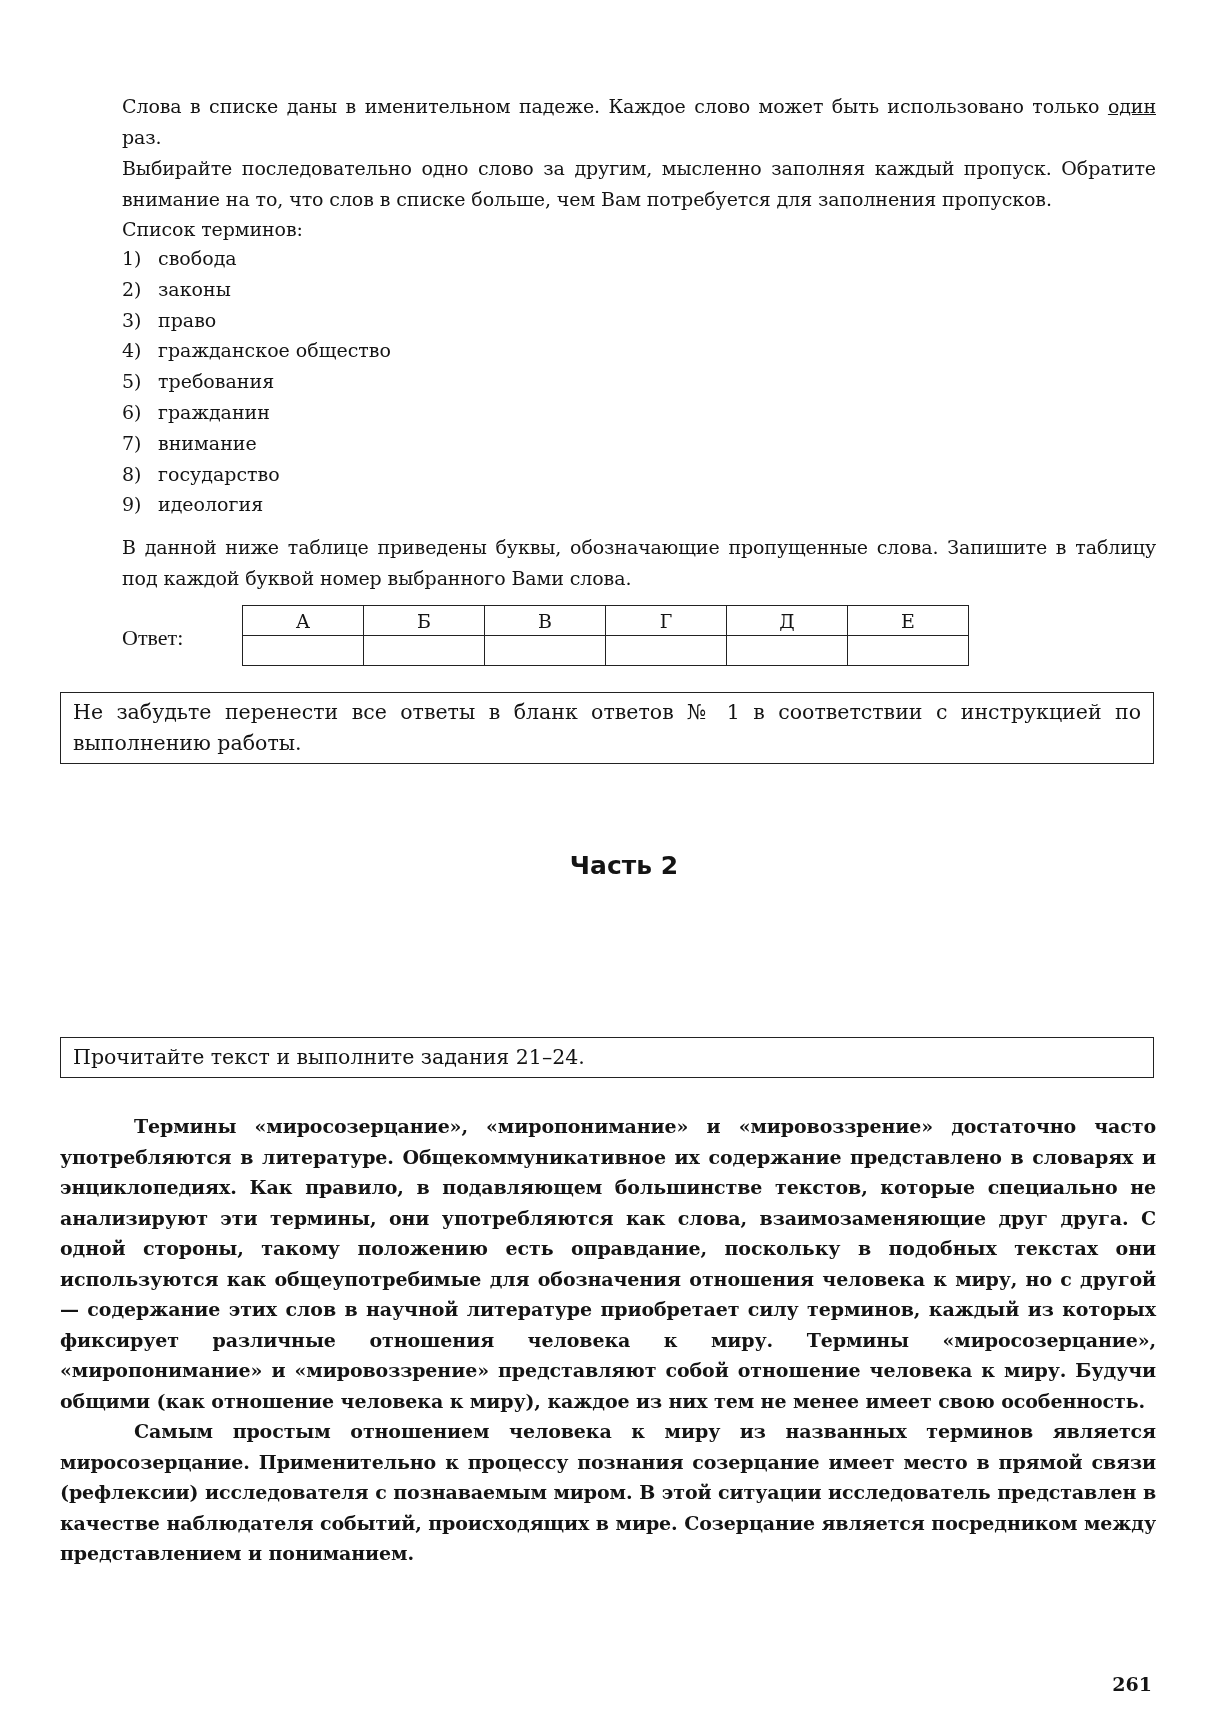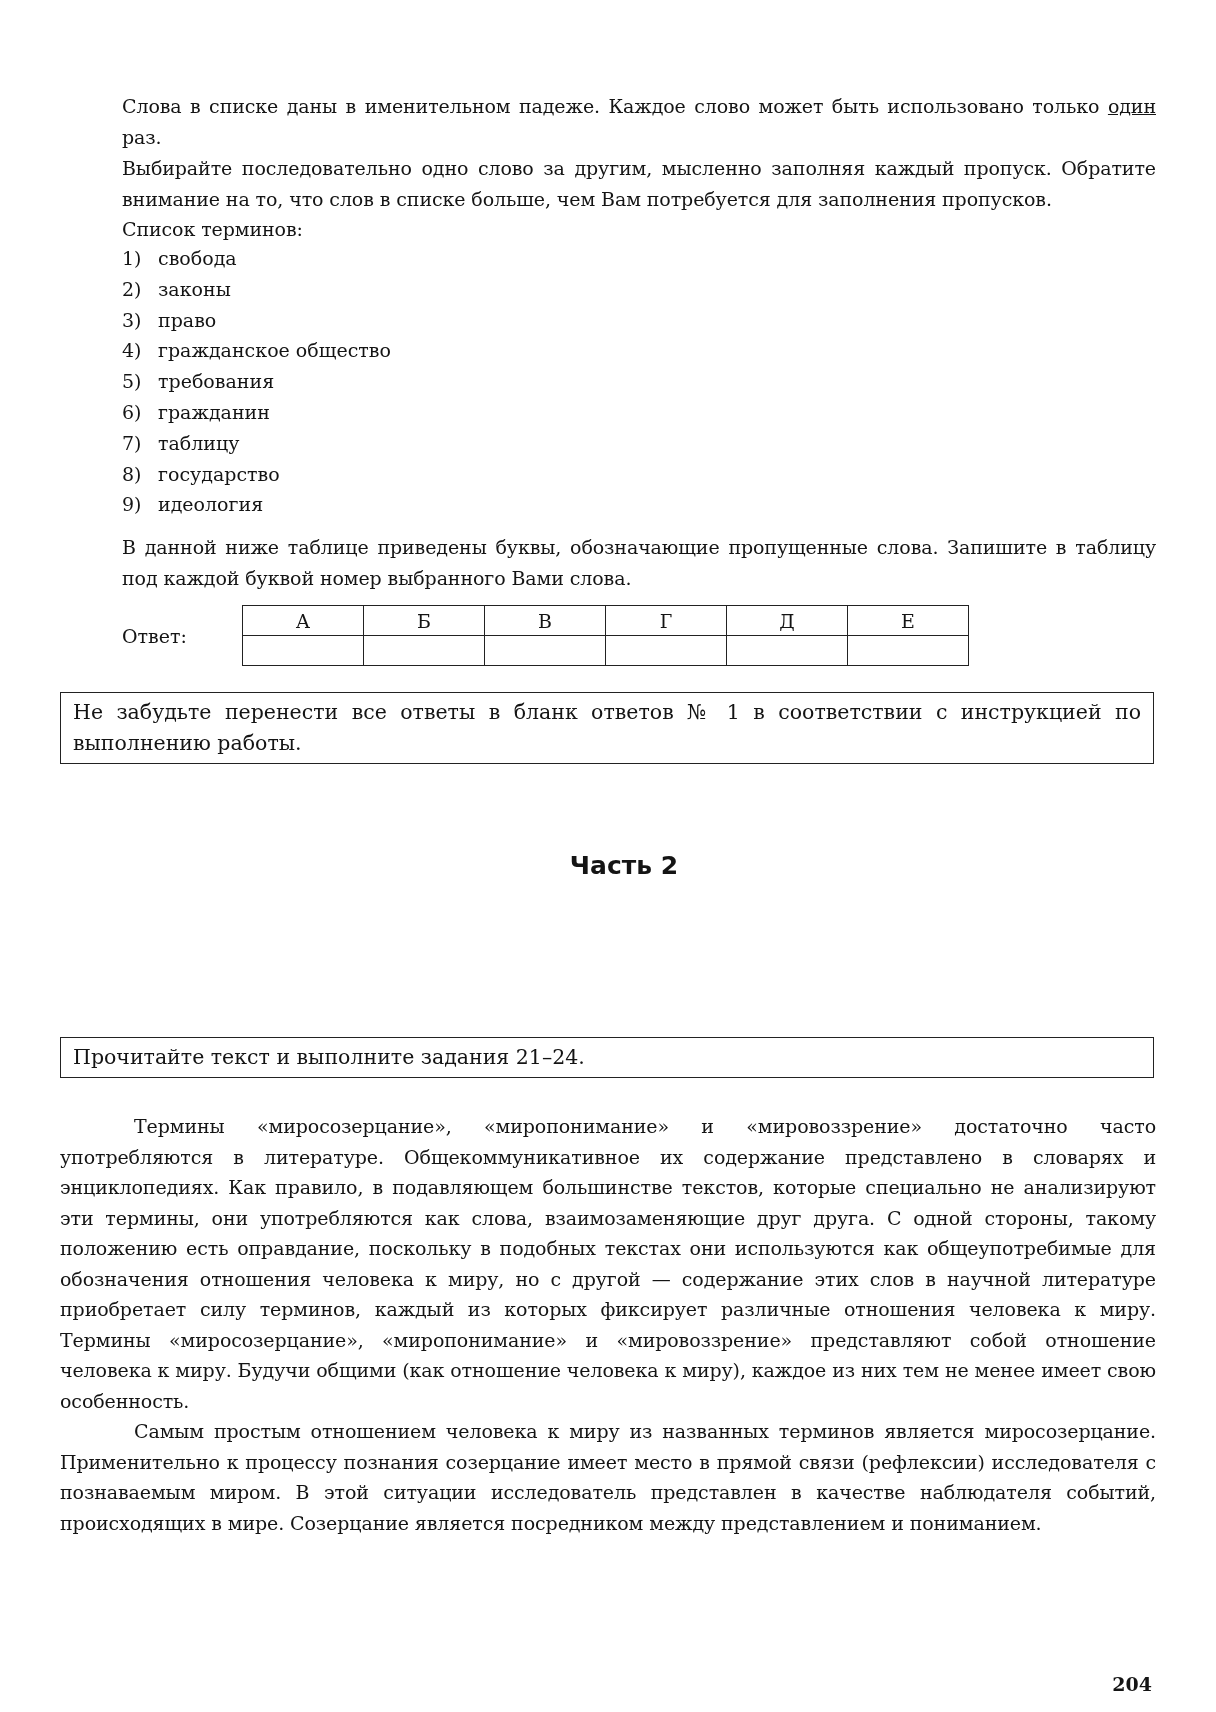--- a/index.html
+++ b/index.html
@@ -6,30 +6,30 @@
   body { width: 1216px; height: 1712px; position: relative; overflow: hidden;
          font-family: "DejaVu Serif", "Liberation Serif", serif; color: #141414; }
   .page { position: absolute; left: 0; top: 5px; width: 1212px; height: 1712px; }
   .txt { font-size: 19px; line-height: 30.5px; letter-spacing: -0.1px; }
   .block { position: absolute; left: 122px; width: 1034px; }
   .just { text-align: justify; }
   .u { text-decoration: underline; }
   .list { position: absolute; left: 122px; top: 238px; width: 600px; margin: 0; padding: 0; list-style: none; }
   .list li { font-size: 19px; line-height: 30.8px; display: flex; }
   .list .num { width: 36px; display: inline-block; }
-  .answer-label { position: absolute; left: 122px; top: 620px; font-size: 19px; }
+  .answer-label { position: absolute; left: 122px; top: 620px; font-size: 22px; font-family: Liberation Serif, serif; }
   table.ans { position: absolute; left: 242px; top: 600px; border-collapse: collapse; }
   table.ans td { border: 1.5px solid #222; width: 120px; height: 29px; text-align: center;
                  font-size: 19px; padding: 0; }
   .box { position: absolute; left: 60px; width: 1094px; border: 1.5px solid #222;
          padding: 4px 12px 4px 12px; box-sizing: border-box; font-size: 20.5px; line-height: 31px;
          text-align: justify; }
   .part-title { position: absolute; left: 0; width: 1216px; top: 846px; text-align: center;
                 font-family: "DejaVu Sans", "Liberation Sans", sans-serif; font-weight: bold; font-size: 25px; margin-left: 16px; }
-  .para { text-indent: 74px; margin: 0; }
+  .para { text-indent: 74px; margin: 0; font-weight: bold; }
   .pnum { position: absolute; right: 60px; top: 1668px; font-weight: bold; font-size: 19px; }
 </style>
 </head>
 <body>
 
 <div class="page">
 
   <div class="block txt just" style="top:86px;">
     <span>Слова в списке даны в именительном падеже. Каждое слово может быть использовано только </span><span class="u">один</span><span> раз.</span>
   </div>
@@ -58,21 +58,21 @@
     <li>
         <span class="num">5)</span>
         <span>требования</span>
       </li>
     <li>
         <span class="num">6)</span>
         <span>гражданин</span>
       </li>
     <li>
         <span class="num">7)</span>
-        <span>таблицу</span>
+        <span>внимание</span>
       </li>
     <li>
         <span class="num">8)</span>
         <span>государство</span>
       </li>
     <li>
         <span class="num">9)</span>
         <span>идеология</span>
       </li>
   </ul>
@@ -107,14 +107,14 @@
   <div class="part-title">Часть 2</div>
 
 
   <div class="box" style="top:1032px;">Прочитайте текст и выполните задания 21–24.</div>
 
   <div class="block txt just" style="top:1106px; left:60px; width:1096px;">
     <p class="para">Термины «миросозерцание», «миропонимание» и «мировоззрение» достаточно часто употребляются в литературе. Общекоммуникативное их содержание представлено в словарях и энциклопедиях. Как правило, в подавляющем большинстве текстов, которые специально не анализируют эти термины, они употребляются как слова, взаимозаменяющие друг друга. С одной стороны, такому положению есть оправдание, поскольку в подобных текстах они используются как общеупотребимые для обозначения отношения человека к миру, но с другой — содержание этих слов в научной литературе приобретает силу терминов, каждый из которых фиксирует различные отношения человека к миру. Термины «миросозерцание», «миропонимание» и «мировоззрение» представляют собой отношение человека к миру. Будучи общими (как отношение человека к миру), каждое из них тем не менее имеет свою особенность.</p>
     <p class="para">Самым простым отношением человека к миру из названных терминов является миросозерцание. Применительно к процессу познания созерцание имеет место в прямой связи (рефлексии) исследователя с познаваемым миром. В этой ситуации исследователь представлен в качестве наблюдателя событий, происходящих в мире. Созерцание является посредником между представлением и пониманием.</p>
   </div>
 
-  <div class="pnum">204</div>
+  <div class="pnum">261</div>
 </div>
 
 </body></html>

